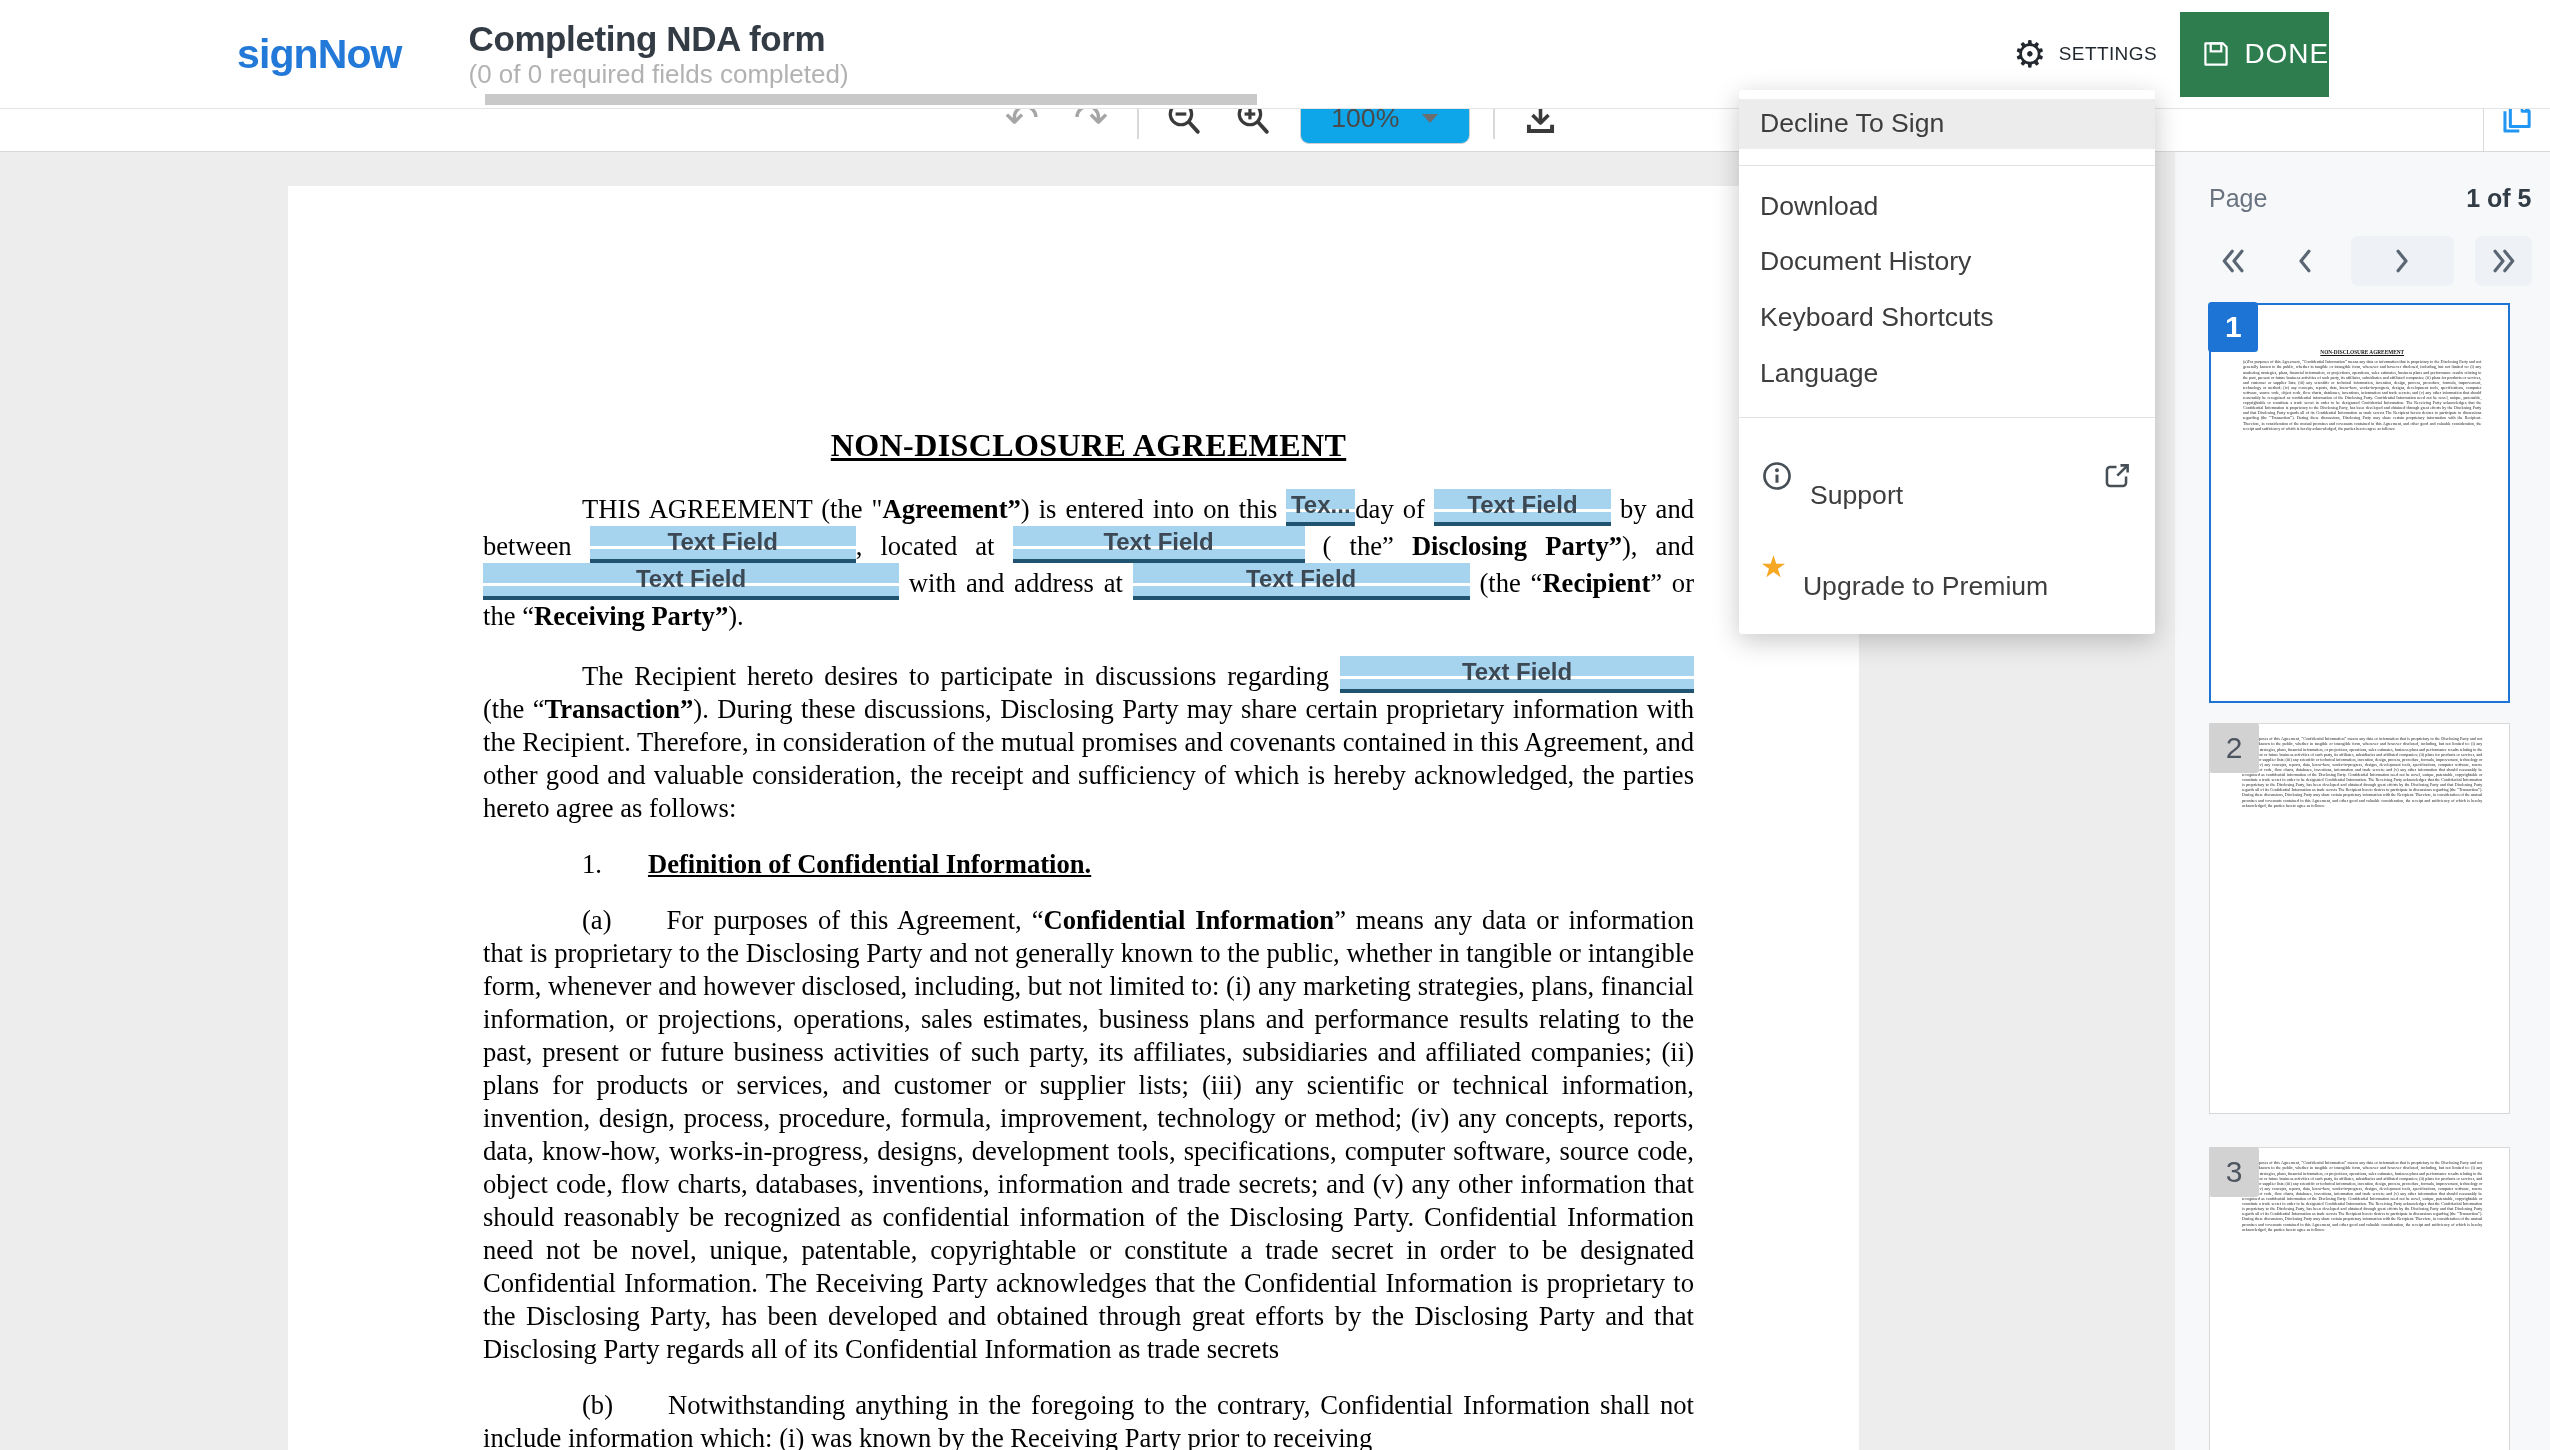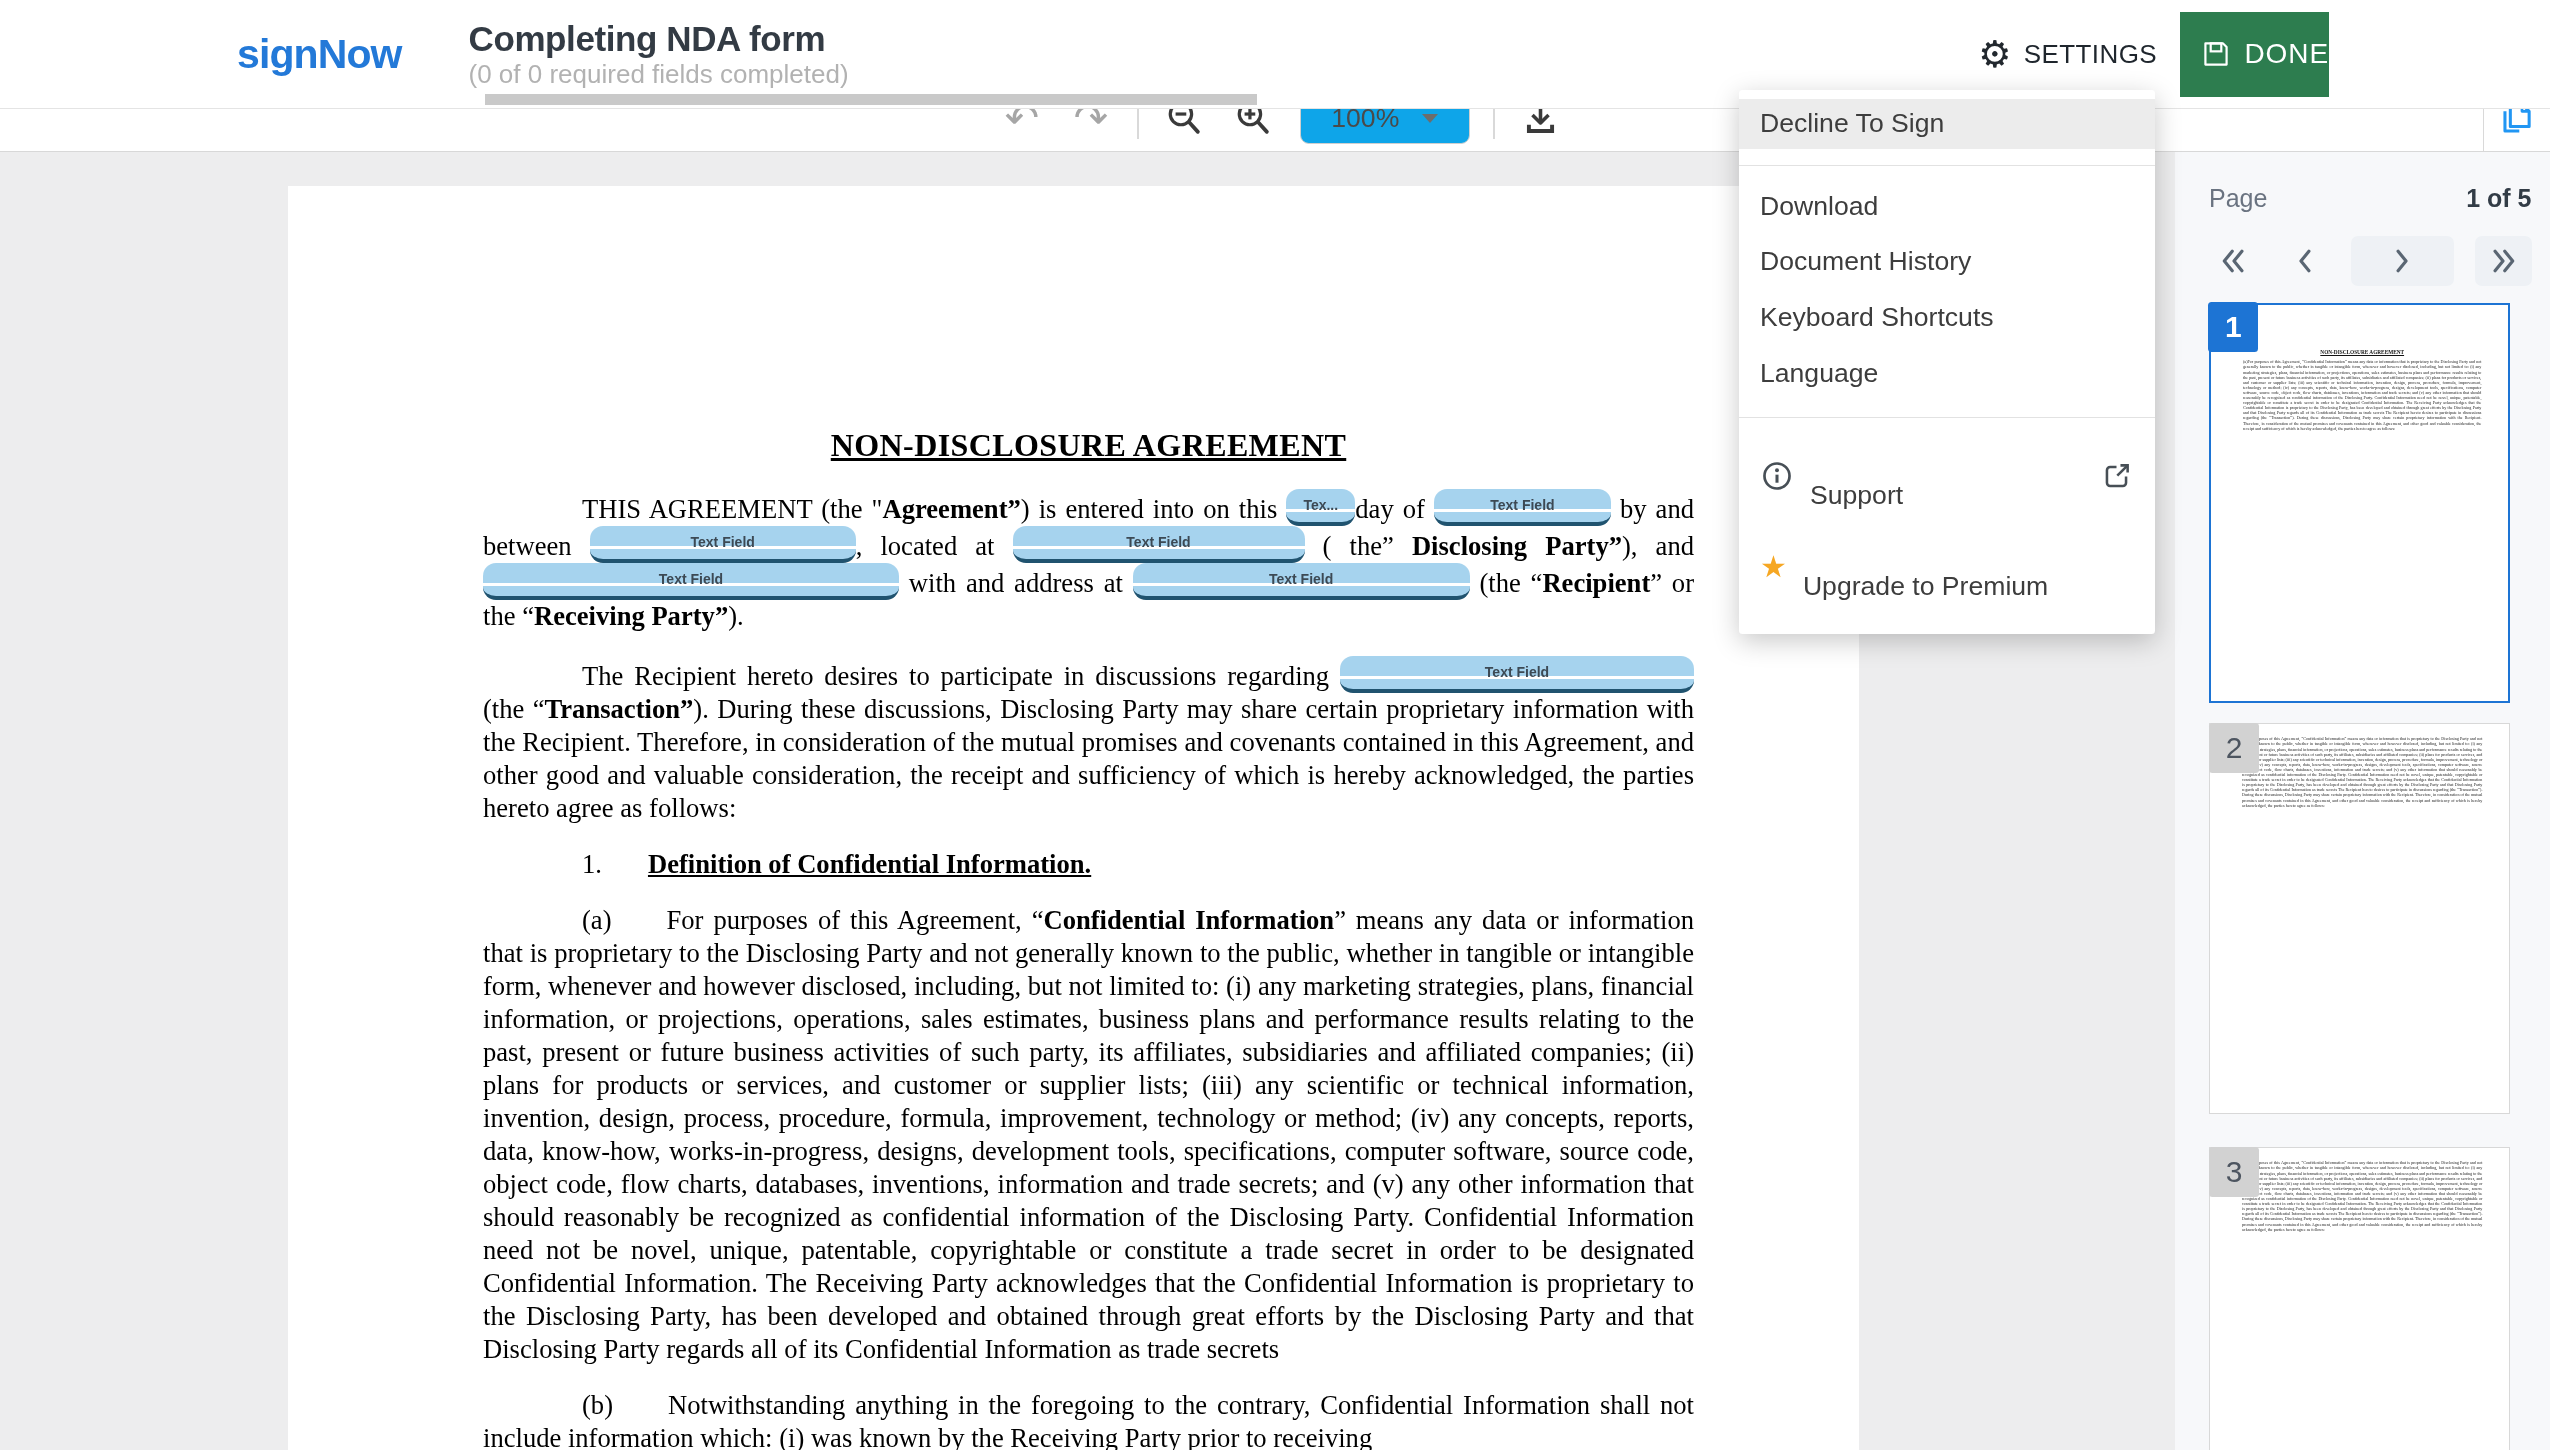--- a/index.html
+++ b/index.html
@@ -11,21 +11,21 @@
   .header { position:absolute; left:0; top:0; width:2550px; height:109px; background:#ffffff;
             border-bottom:1.8px solid #e4e4e4; display:flex; align-items:center; z-index:30; }
   .logo { margin-left:237px; font-size:41px; font-weight:bold; color:#2379d8; letter-spacing:-0.9px; }
   .title-wrap { margin-left:51px; display:flex; align-items:baseline;flex-direction:column; }
   .doc-title-text { font-size:35px; font-weight:600; color:#333b44; letter-spacing:-0.4px; }
   .doc-subtitle { margin-left:16px; font-size:26px; color:#b2b2b2; }
   .progress-track { position:absolute; left:485px; bottom:3.5px; width:772px; height:10.6px; background:#c9c9c9; }
   .header-spacer { flex:1; }
   .settings-btn { display:flex; align-items:center; gap:12.4px; margin-right:23px; cursor:pointer; }
   .gear-glyph { font-size:37px; color:#22282e; line-height:1; }
-  .settings-label { font-size:26px; color:#1f262d; letter-spacing:0.4px; }
+  .settings-label { font-size:19px; color:#1f262d; letter-spacing:0.4px; }
   .done-btn { width:149px; height:85px; background:#2d7d4f; display:flex; align-items:center;
               justify-content:flex-end; gap:14px; cursor:pointer; }
   .done-label { color:#ffffff; font-size:28px; letter-spacing:0.9px; }
   .header-right-pad { width:221px; }
 
   
   .toolbar { position:absolute; left:0; top:85px; width:2550px; height:67px; background:#ffffff;
              border-bottom:1.8px solid #d8d8d8; z-index:10; }
   .tb-center { position:absolute; left:999px; top:0; height:66px; display:flex; align-items:center; gap:23px; }
   .tb-icon { width:46px; height:46px; display:flex; align-items:center; justify-content:center; cursor:pointer; }
@@ -59,22 +59,22 @@
                  text-decoration:underline; color:#000; letter-spacing:0.4px; margin-bottom:25px; }
   .para { font-family:"Liberation Serif", serif; font-size:26.6px; line-height:33px; color:#000;
           text-align:justify; text-indent:99px; margin-top:23px; }
   .seg-b { font-weight:bold; }
   .seg-u { text-decoration:underline; }
   .seg-gap { display:inline-block; }
   .tf { display:inline-block; height:37px; line-height:32px; vertical-align:-8px; text-align:center;
         overflow:hidden; white-space:nowrap; cursor:text;
         background:linear-gradient(to bottom,#a6d3ee 0 62%, #ffffff 62% 71%, #a6d3ee 71% 100%);
         border-bottom:4.4px solid #20536f;
-        font-family:"Liberation Sans", sans-serif; font-size:14px; font-weight:600; color:#3c4954;
-        text-indent:0;border-radius:13px; }
+        font-family:"Liberation Sans", sans-serif; font-size:24px; font-weight:600; color:#3c4954;
+        text-indent:0; }
 
   
   .sidebar { position:absolute; left:2175px; top:152px; width:376px; height:1298px; background:#f7f8fa; }
   .sb-head { display:flex; justify-content:space-between; align-items:center; padding:32px 19.5px 0 34px; }
   .sb-page-label { font-size:25px; color:#6a7380; }
   .sb-page-indicator { font-size:25px; font-weight:600; color:#323c46; }
   .sb-nav { display:flex; align-items:center; padding:23px 19.5px 0 34px; gap:21px; }
   .nav-cell { height:50px; display:flex; align-items:center; justify-content:center; cursor:pointer; }
   .nav-plain { width:50px; }
   .nav-btn { background:#eef1f5; border-radius:7px; }

